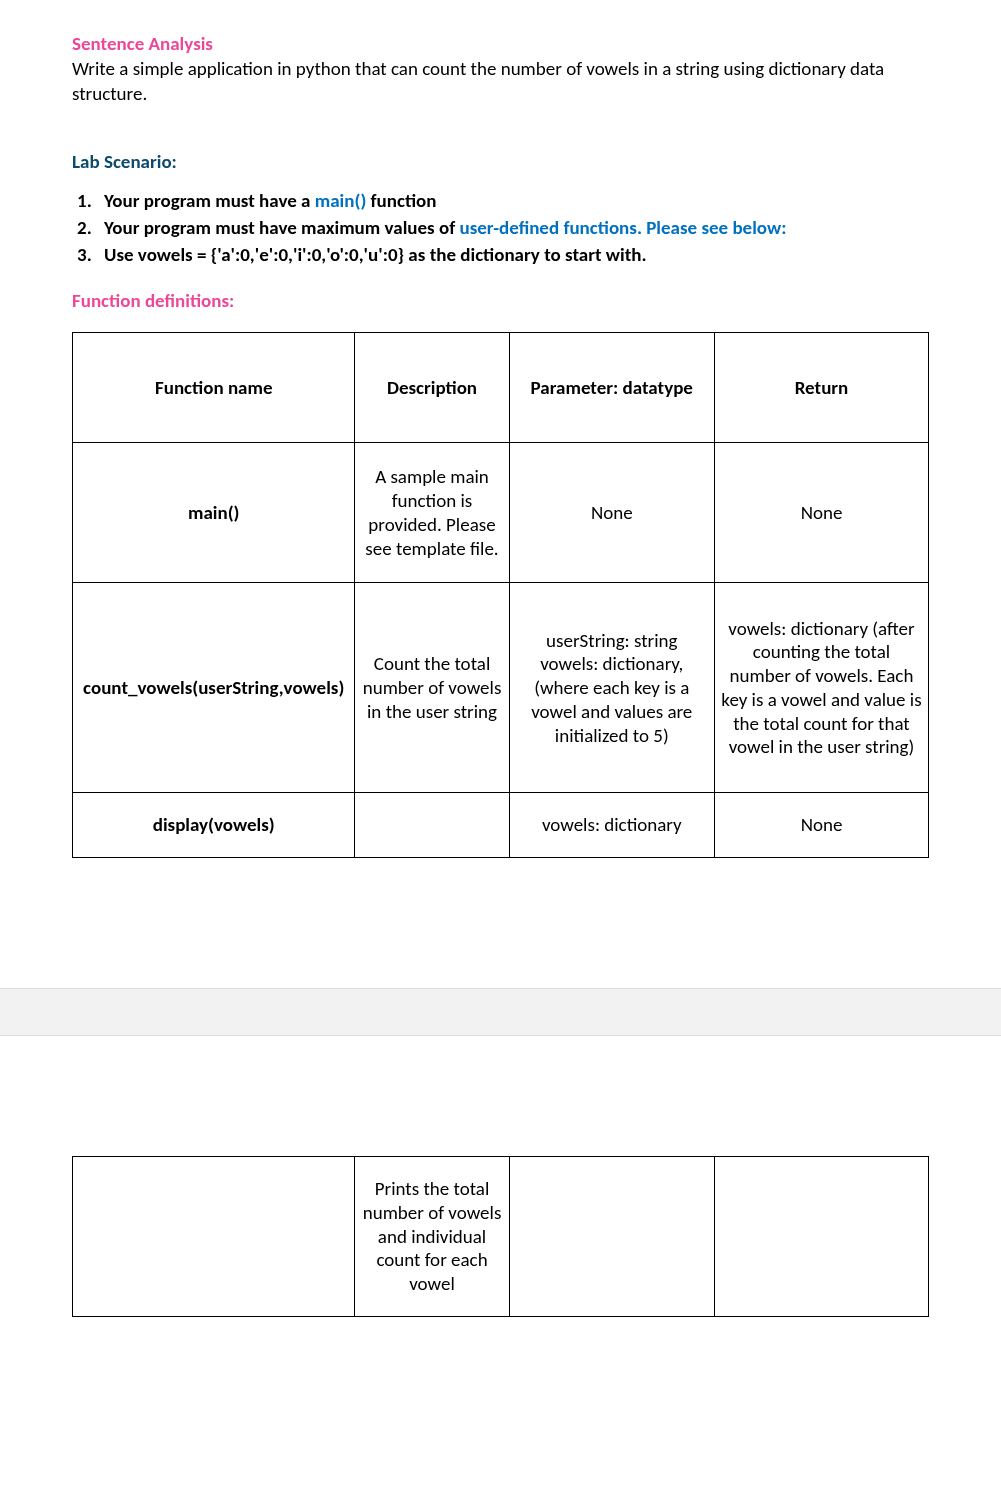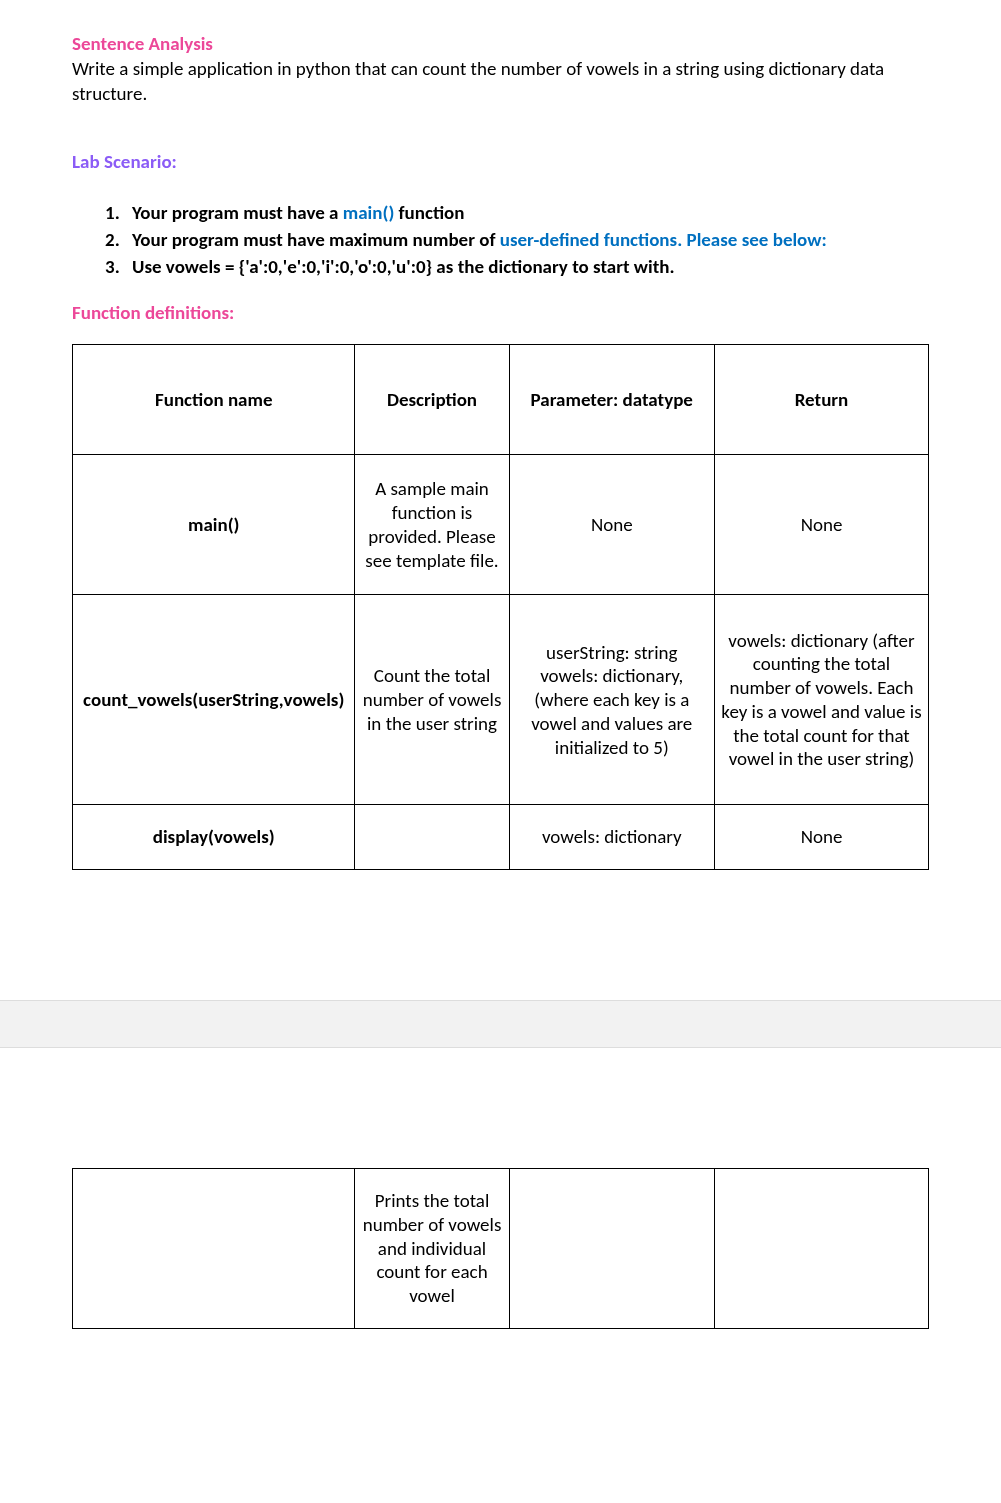--- a/index.html
+++ b/index.html
@@ -6,24 +6,24 @@
     body {
       font-family: Calibri, Arial, sans-serif;
       font-size: 19px;
       color: #000;
       background: #fff;
       width: 1001px;
     }
     .page-content { padding: 32px 72px 40px 72px; }
     .heading-red { color: #ec4899; font-weight: bold; margin-bottom: 2px; }
     .intro { margin-bottom: 44px; line-height: 1.3; }
-    .lab-heading { color: #8b5cf6; font-weight: bold; margin-bottom: 28px; }
+    .lab-heading { color: #0c4a6e; font-weight: bold; margin-bottom: 16px; }
     .scenario-para { line-height: 1.3; margin-bottom: 26px; }
     .consider { font-weight: bold; margin-bottom: 18px; }
-    ol.points { margin-left: 52px; margin-bottom: 22px; }
+    ol.points { margin-left: 24px; margin-bottom: 22px; }
     ol.points li { font-weight: bold; padding-left: 8px; margin-bottom: 2px; line-height: 1.3; }
     .blue { color: #0070c0; }
     .func-def-heading { color: #ec4899; font-weight: bold; margin-bottom: 20px; }
     table { border-collapse: collapse; width: 100%; table-layout: fixed; }
     table td, table th { border: 1px solid #000; padding: 20px 6px; font-size: 19px; vertical-align: middle; text-align: center; line-height: 1.25; }
     .col1 { width: 33%; }
     .col2 { width: 18%; }
     .col3 { width: 24%; }
     .col4 { width: 25%; }
     th { font-weight: bold; height: 110px; }
@@ -45,21 +45,21 @@
 
   <div class="lab-heading">Lab Scenario:</div>
 
 
 
   <ol class="points">
     <li>
       <span>Your program must have a </span><span class="blue">main()</span><span> function</span>
     </li>
     <li>
-      <span>Your program must have maximum number of </span><span class="blue">user-defined functions. Please see below:</span>
+      <span>Your program must have maximum values of </span><span class="blue">user-defined functions. Please see below:</span>
     </li>
     <li>Use vowels = {'a':0,'e':0,'i':0,'o':0,'u':0} as the dictionary to start with.</li>
   </ol>
 
   <div class="func-def-heading">Function definitions:</div>
 
   <table>
     <colgroup>
       <col class="col1">
         <col class="col2">

